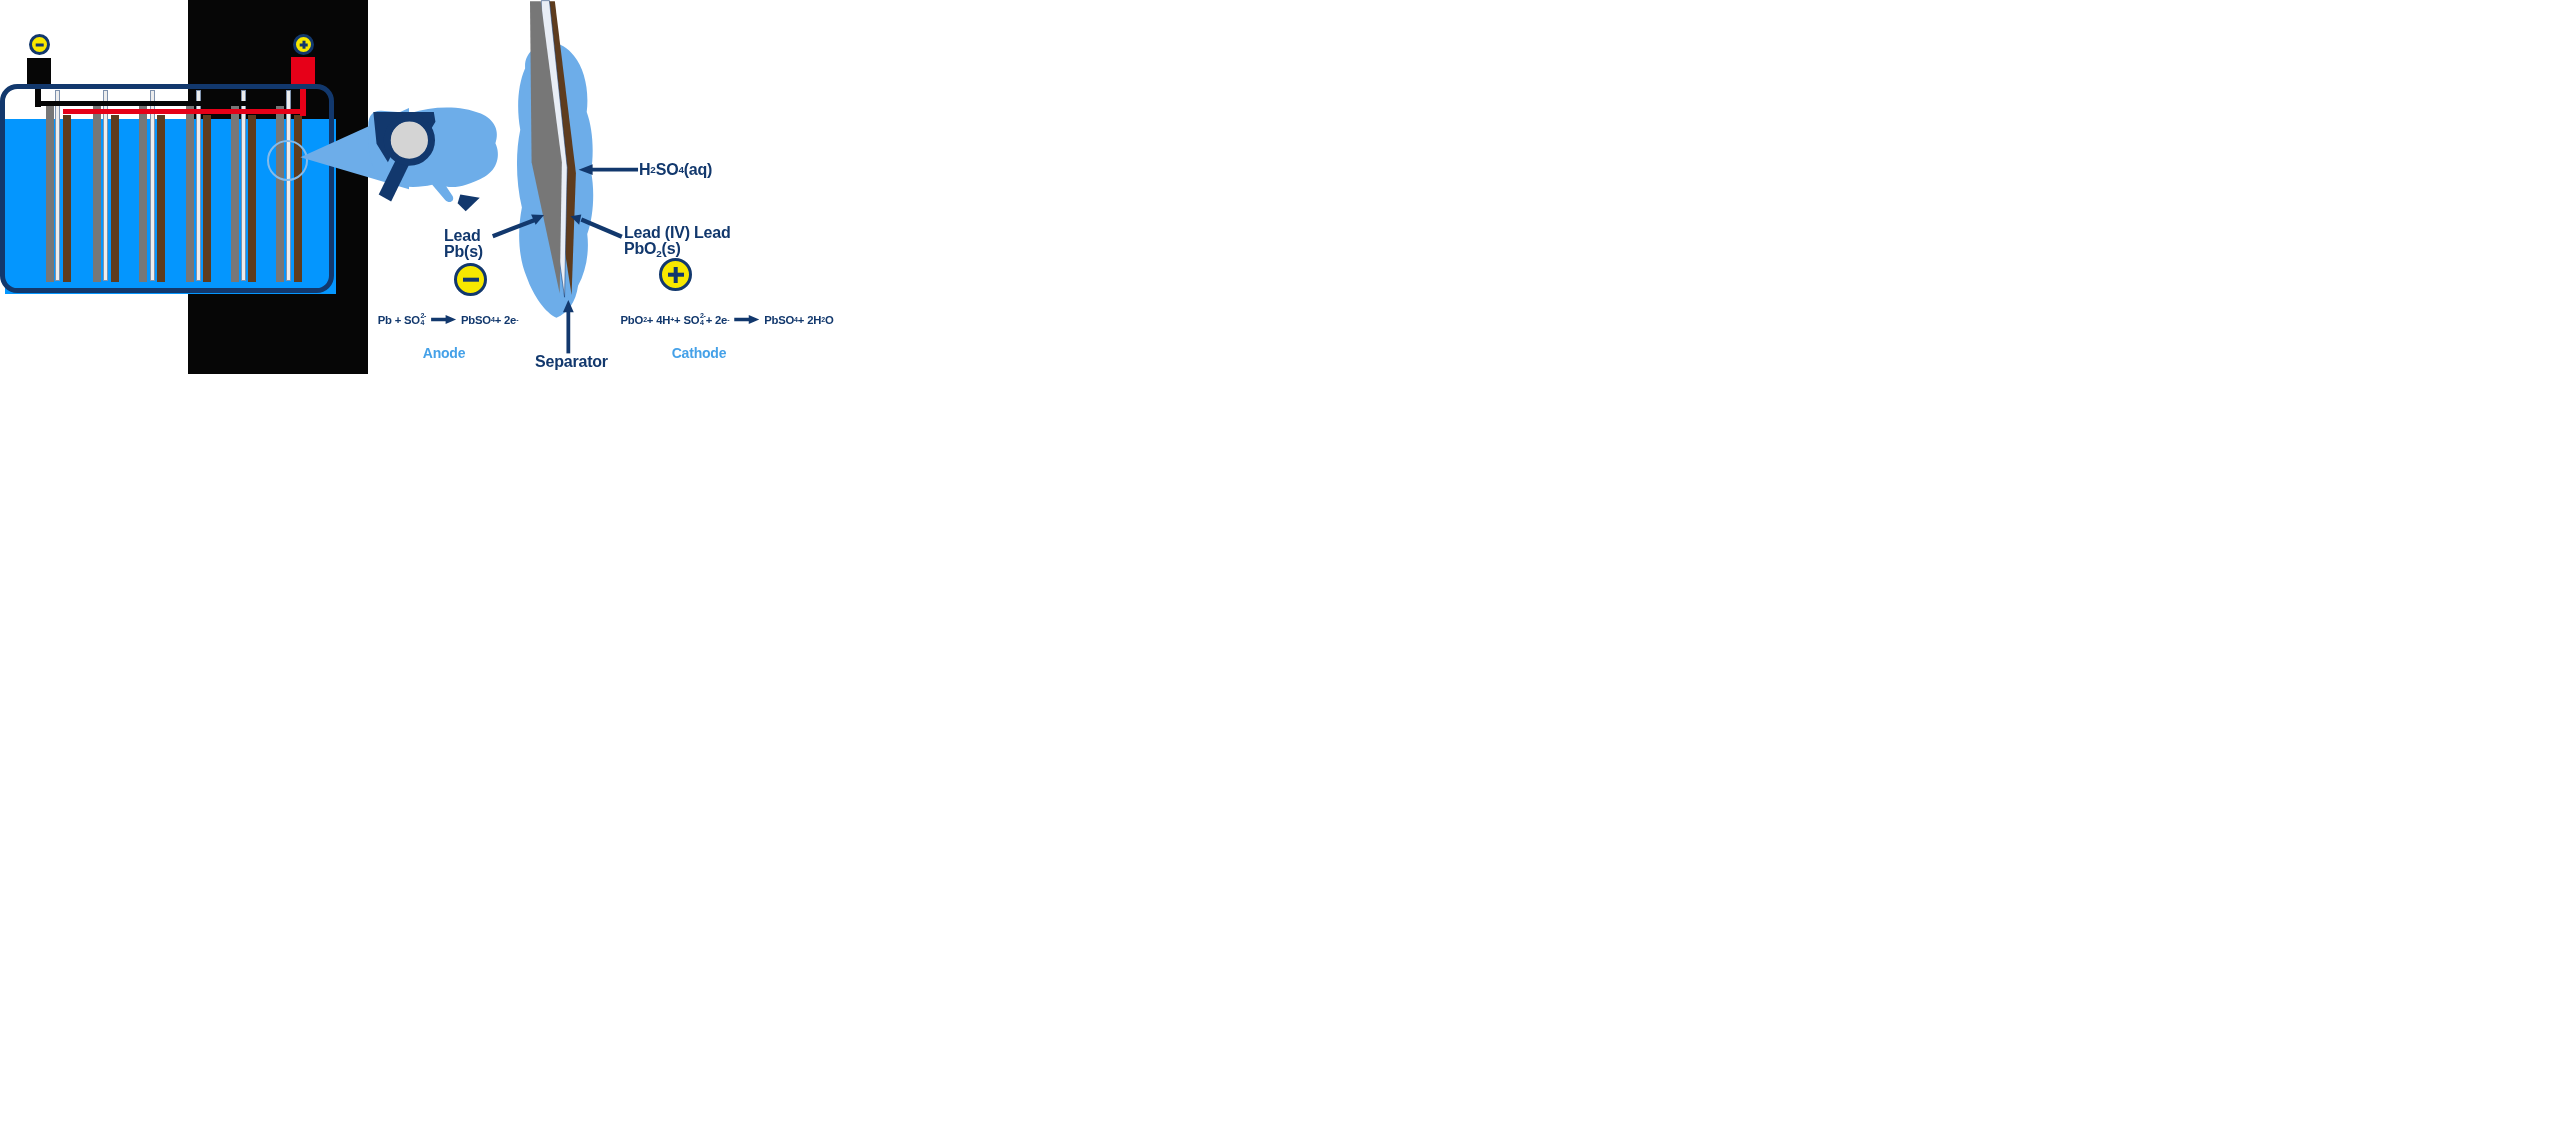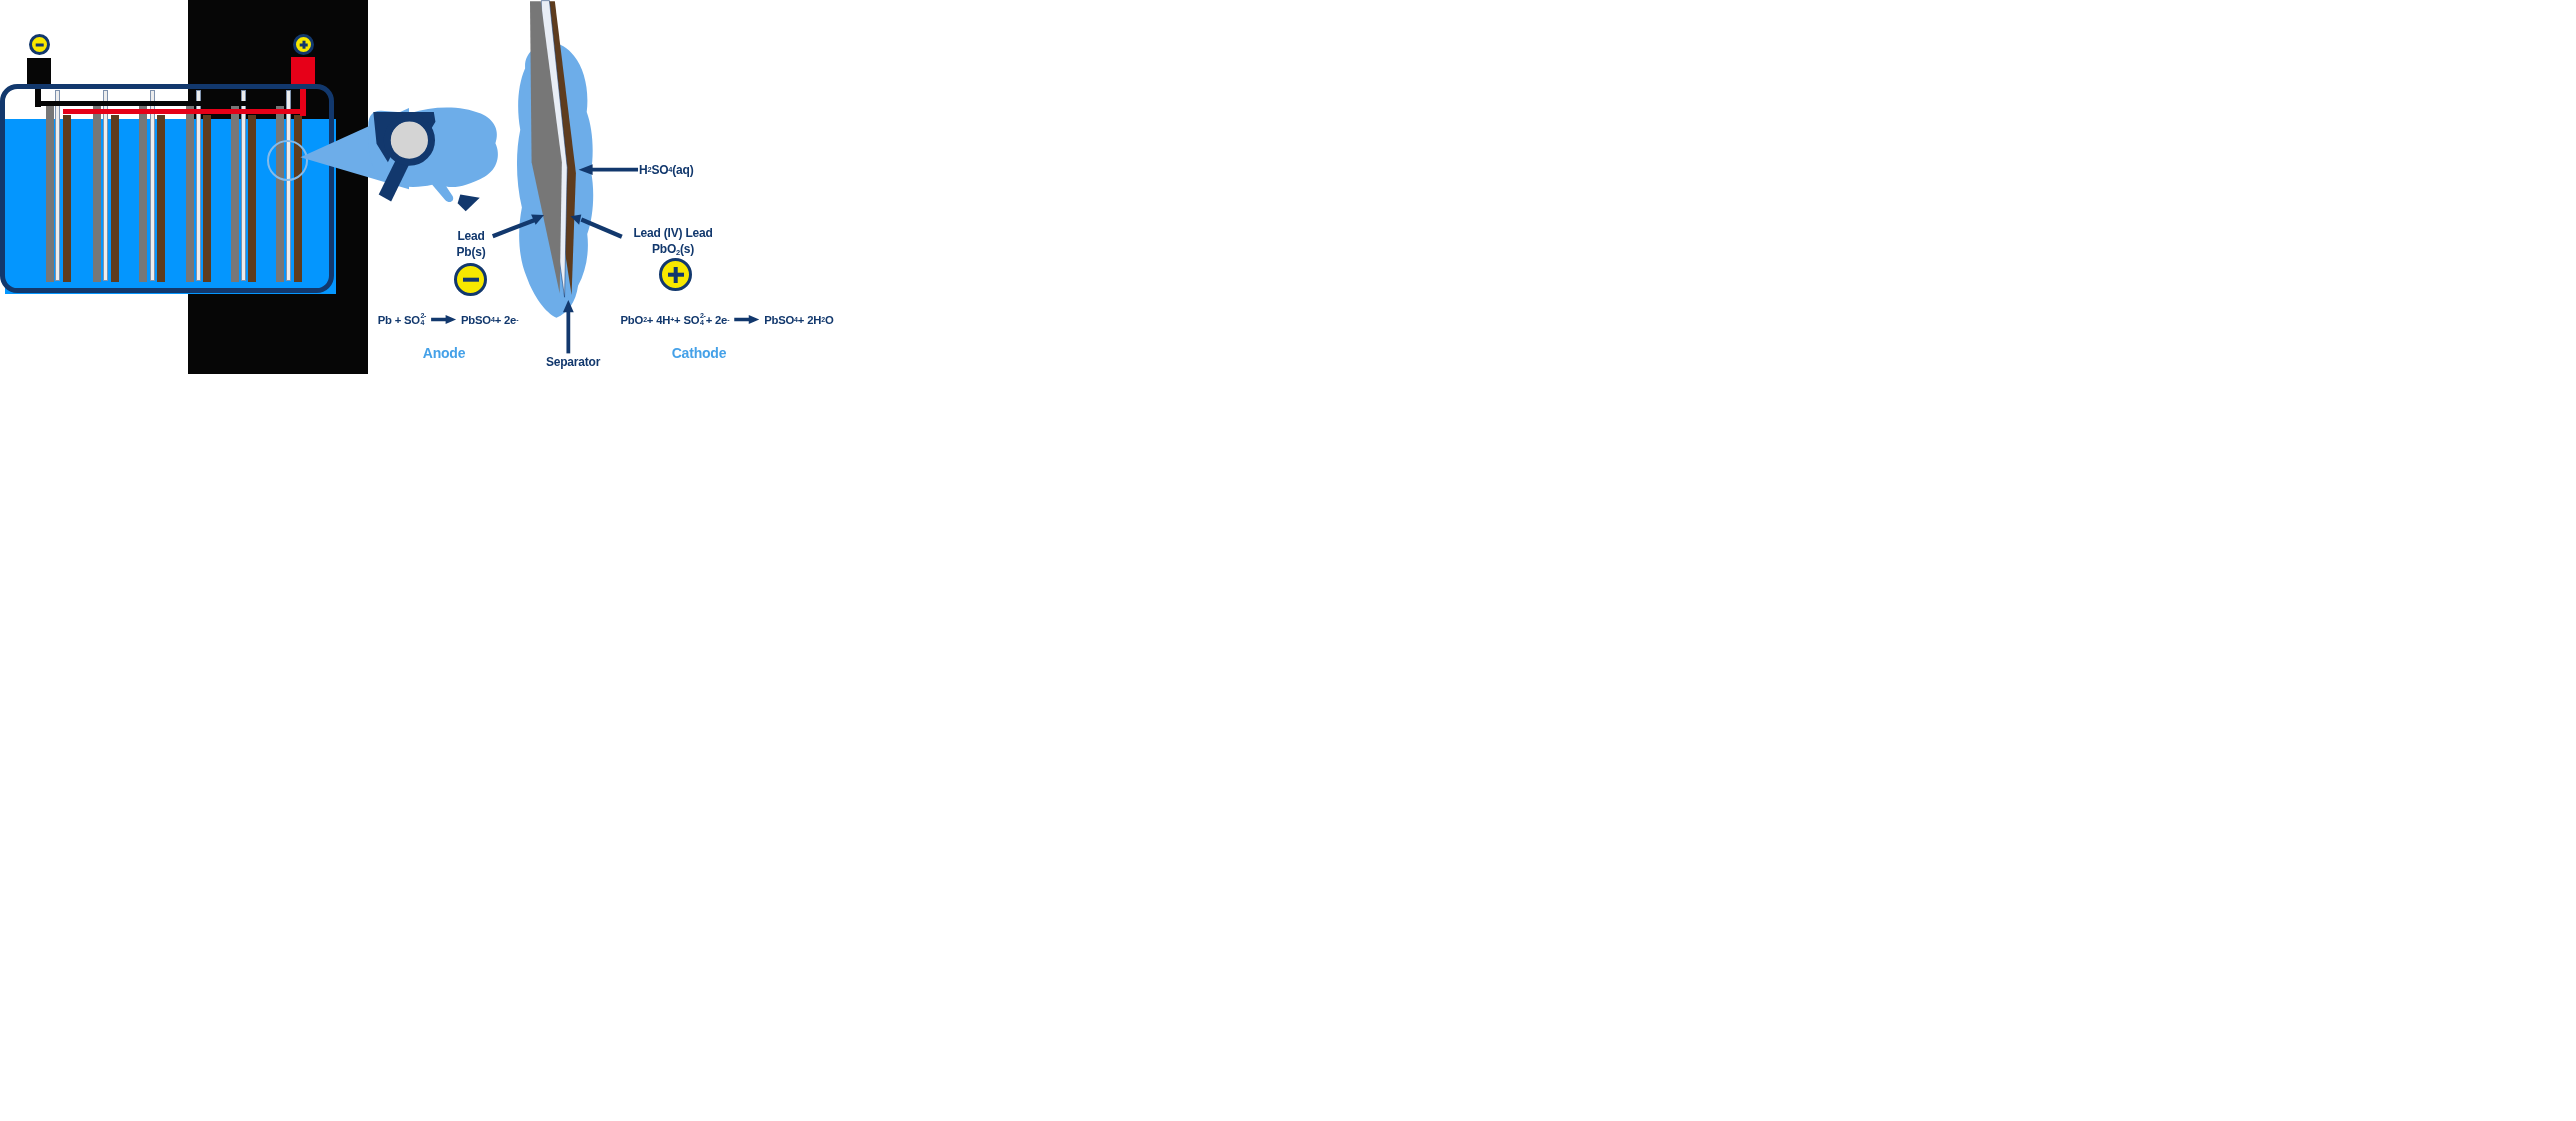--- a/index.html
+++ b/index.html
@@ -43,22 +43,22 @@
   #art{left:0;top:0;width:859px;height:374px;pointer-events:none;}
   .f-callout{fill:var(--callout);}
   .f-navy{fill:var(--navy);}
   .f-lens{fill:var(--lens);}
   .f-gray{fill:var(--gray);}
   .f-brown{fill:var(--brown);}
   .f-sep2{fill:var(--sepwhite2);stroke:var(--navy);stroke-width:1;}
   .aline{stroke:var(--navy);stroke-width:8;fill:none;}
   .aline2{stroke:var(--navy);stroke-width:7;fill:none;}
   
-  .lbl{font-size:12px;line-height:16px;white-space:nowrap;}
-  .lbl-c{text-align:center;}
+  .lbl{font-size:16px;line-height:16px;white-space:nowrap;}
+  .lbl-c{}
   .eq{font-size:11.3px;display:flex;align-items:center;justify-content:center;white-space:nowrap;height:25px;}
   .halfcell{font-size:14px;color:var(--accent);text-align:center;white-space:nowrap;margin-top:8px;}
   sub{font-size:62%;line-height:0;vertical-align:-0.32em;}
   sup{font-size:62%;line-height:0;vertical-align:0.42em;}
   .stk{display:inline-flex;flex-direction:column;align-items:flex-start;font-size:62%;
        line-height:0.9;vertical-align:-0.45em;margin-left:0.5px;}
   .blkarrow{display:inline-block;width:25px;height:9.2px;margin:0 4.9px;background:var(--navy);
             clip-path:polygon(0 32%,58% 32%,58% 0,100% 50%,58% 100%,58% 68%,0 68%);}
 </style>
 </head>

